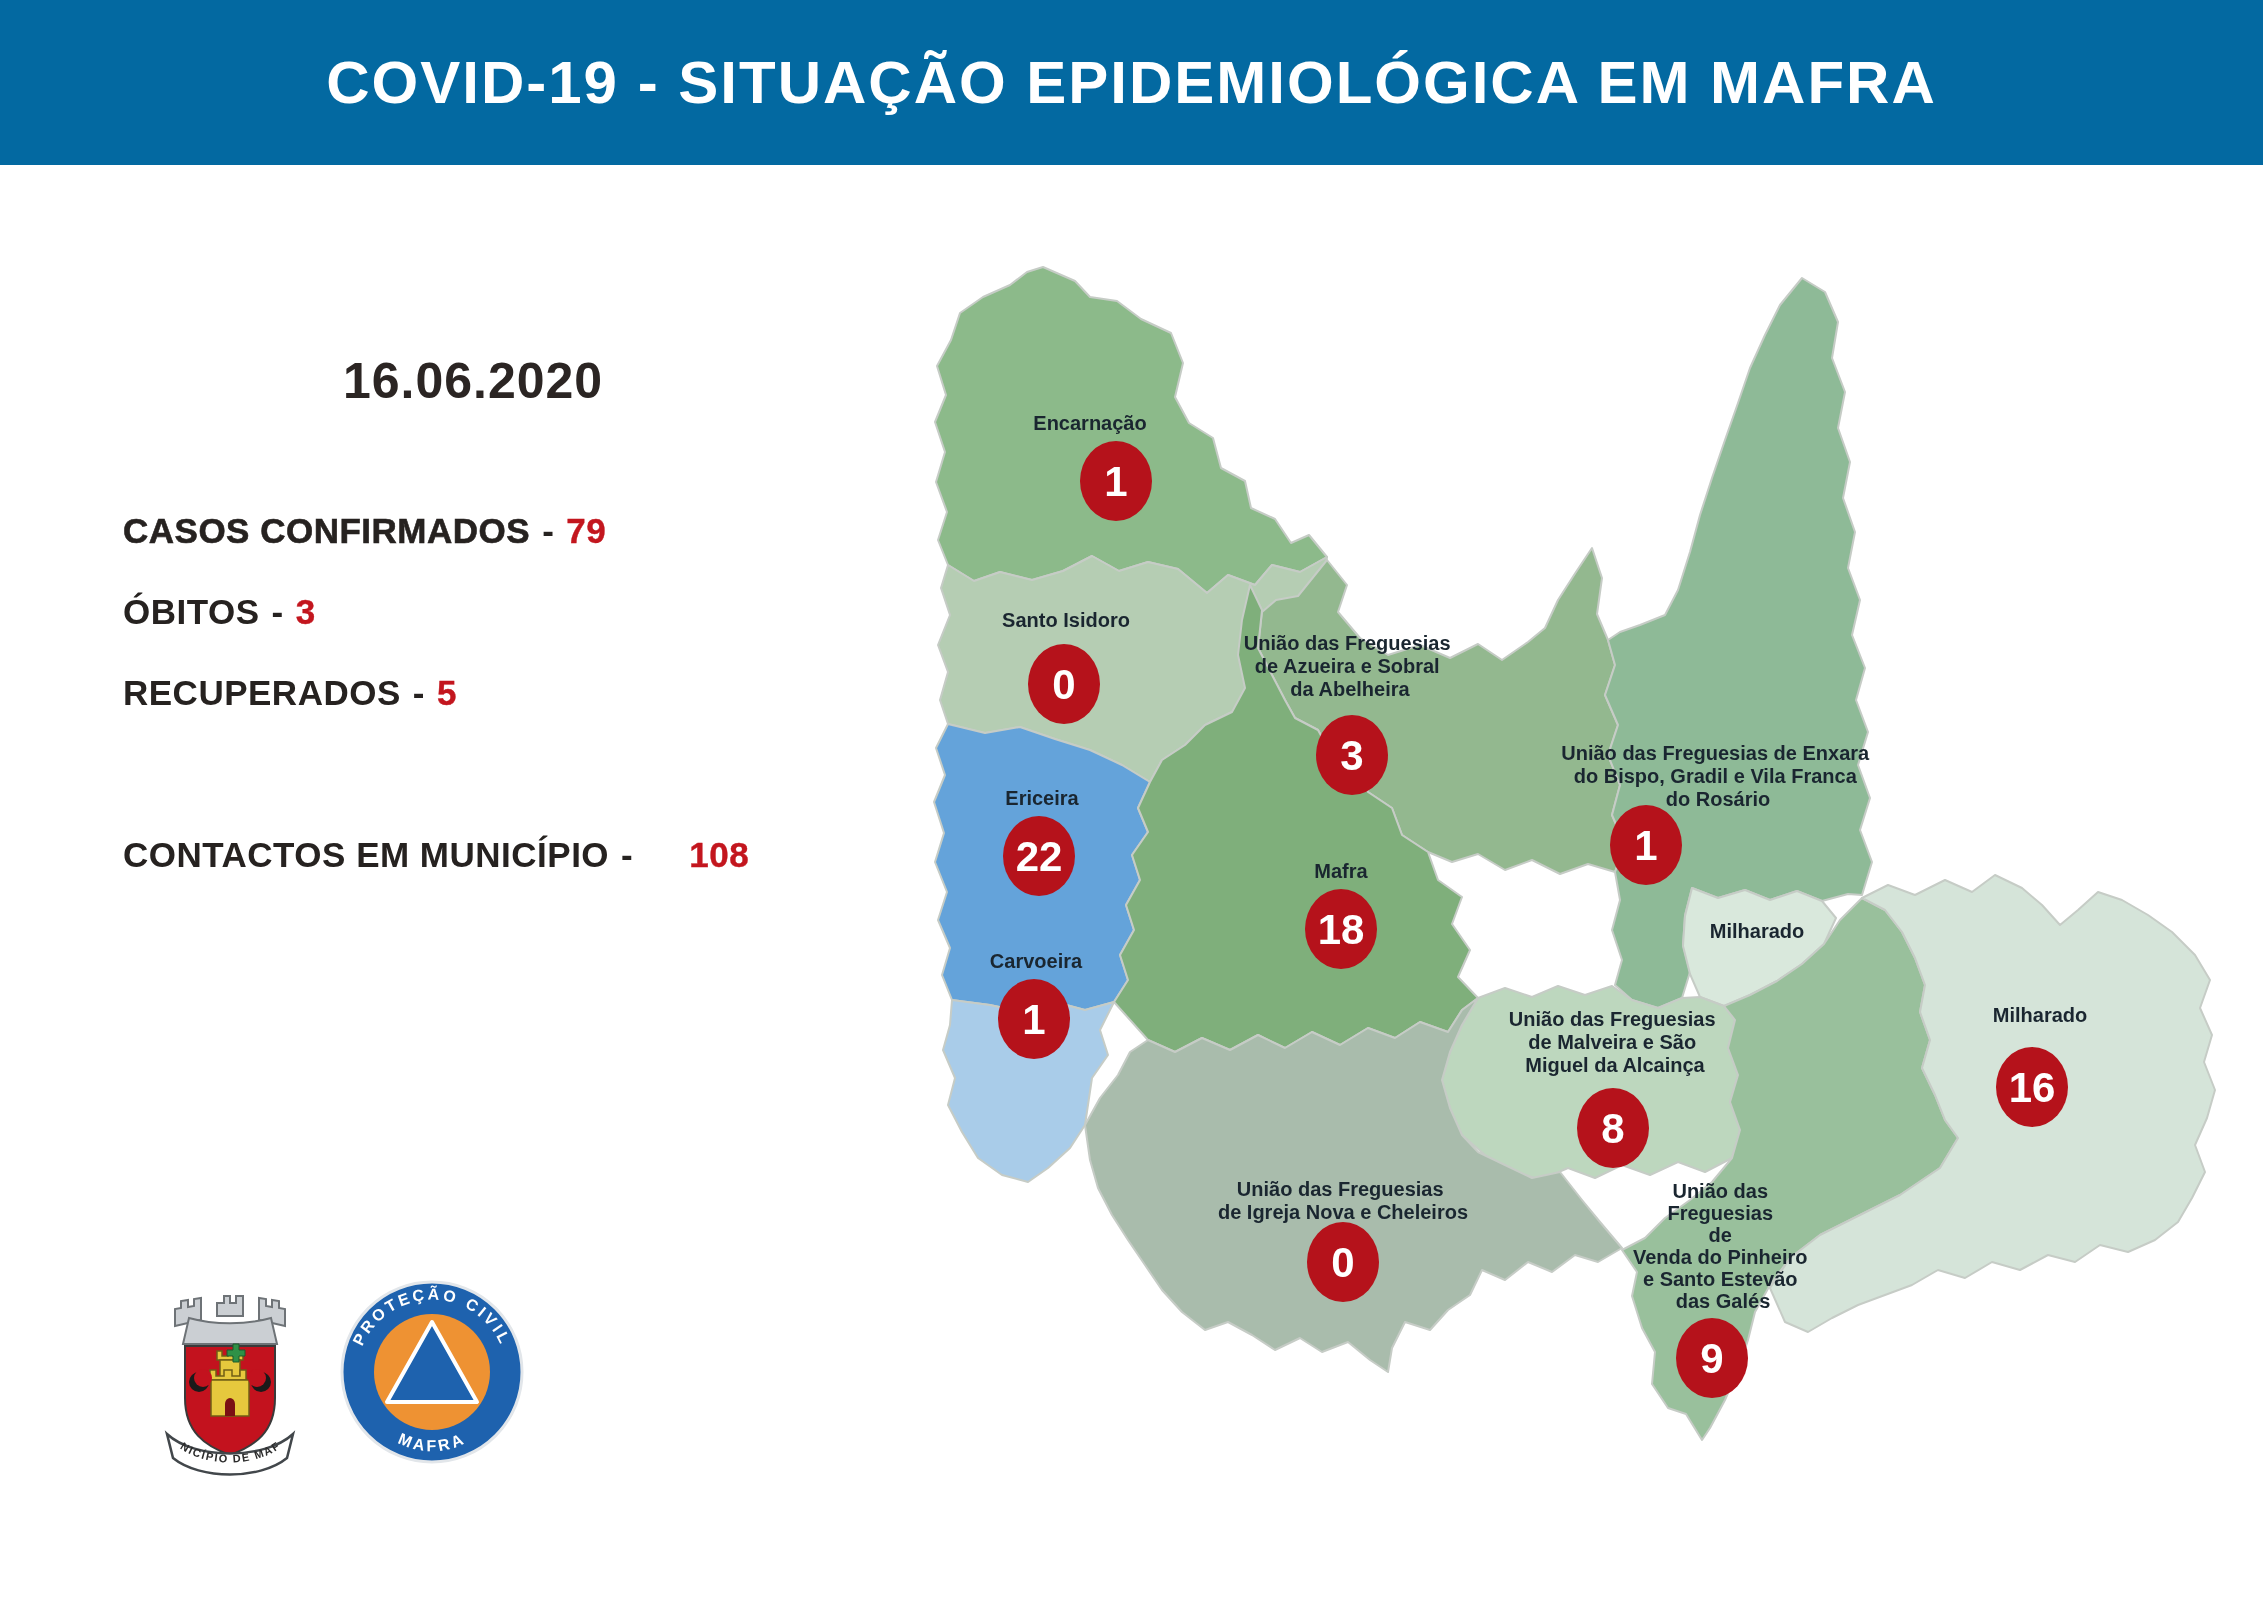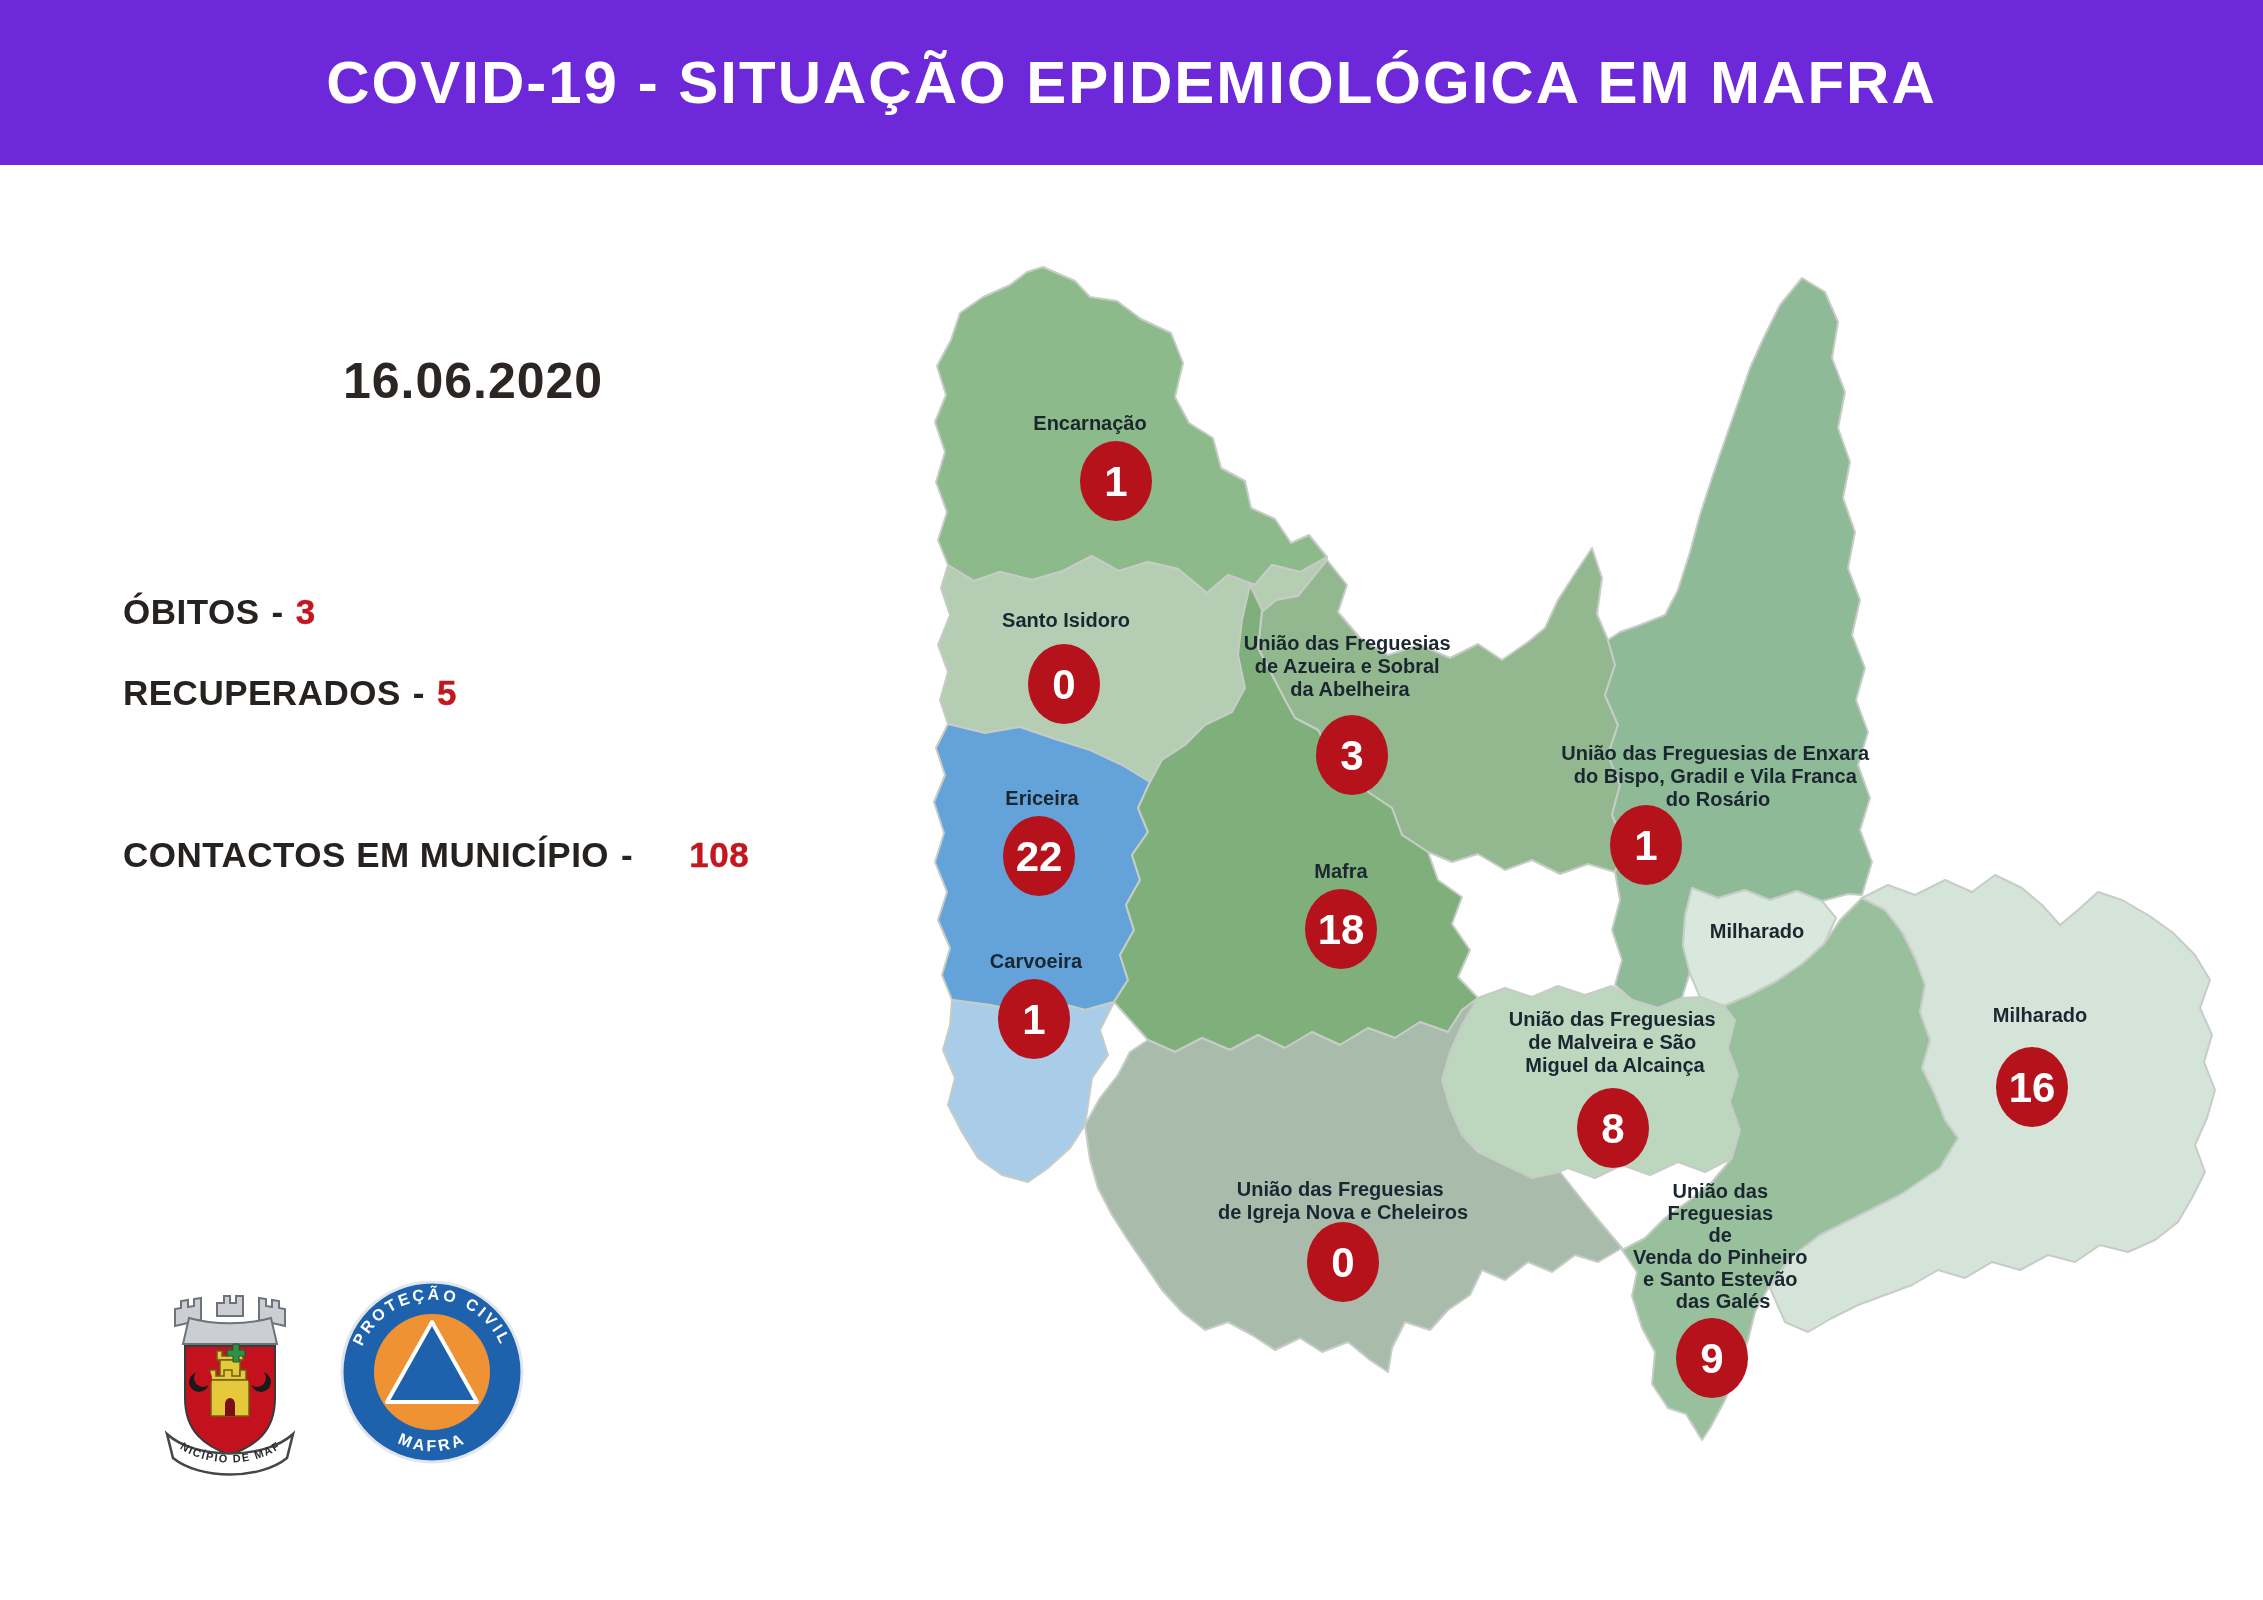--- a/index.html
+++ b/index.html
@@ -23,26 +23,29 @@
   .region-label{font-size:20px;font-weight:700;text-anchor:middle;}
   .badge-num{font-size:42px;font-weight:700;text-anchor:middle;}
   .ribbon-text{font-size:11px;font-weight:700;letter-spacing:1.5px;fill:#2B2B2B;}
   .pc-text{font-size:16px;font-weight:700;letter-spacing:3px;fill:#ffffff;}
 </style>
 </head>
 <body>
 
 <div id="stage">
 
-  <div class="header" style="background-color: #6d28d9;">
+  <div class="header" style="background-color: #0369a1;">
     <div class="title" style="color: rgb(255, 255, 255);">COVID-19 - SITUAÇÃO EPIDEMIOLÓGICA EM MAFRA</div>
   </div>
 
   <div class="date">16.06.2020</div>
 
+  <div class="stat heavy" style="top:511px">
+    <span class="stat-label">CASOS CONFIRMADOS</span><span class="sep">-</span><span class="val" style="color: rgb(195, 22, 30);">79</span>
+  </div>
   <div class="stat" style="top:592px">
     <span class="stat-label">ÓBITOS</span><span class="sep">-</span><span class="val" style="color: rgb(195, 22, 30);">3</span>
   </div>
   <div class="stat" style="top:673px">
     <span class="stat-label">RECUPERADOS</span><span class="sep">-</span><span class="val" style="color: rgb(195, 22, 30);">5</span>
   </div>
   <div class="stat" style="top:835px">
     <span class="stat-label">CONTACTOS EM MUNICÍPIO</span><span class="sep">-</span><span class="val" style="color: rgb(195, 22, 30); margin-left: 44px;">108</span>
   </div>
 

